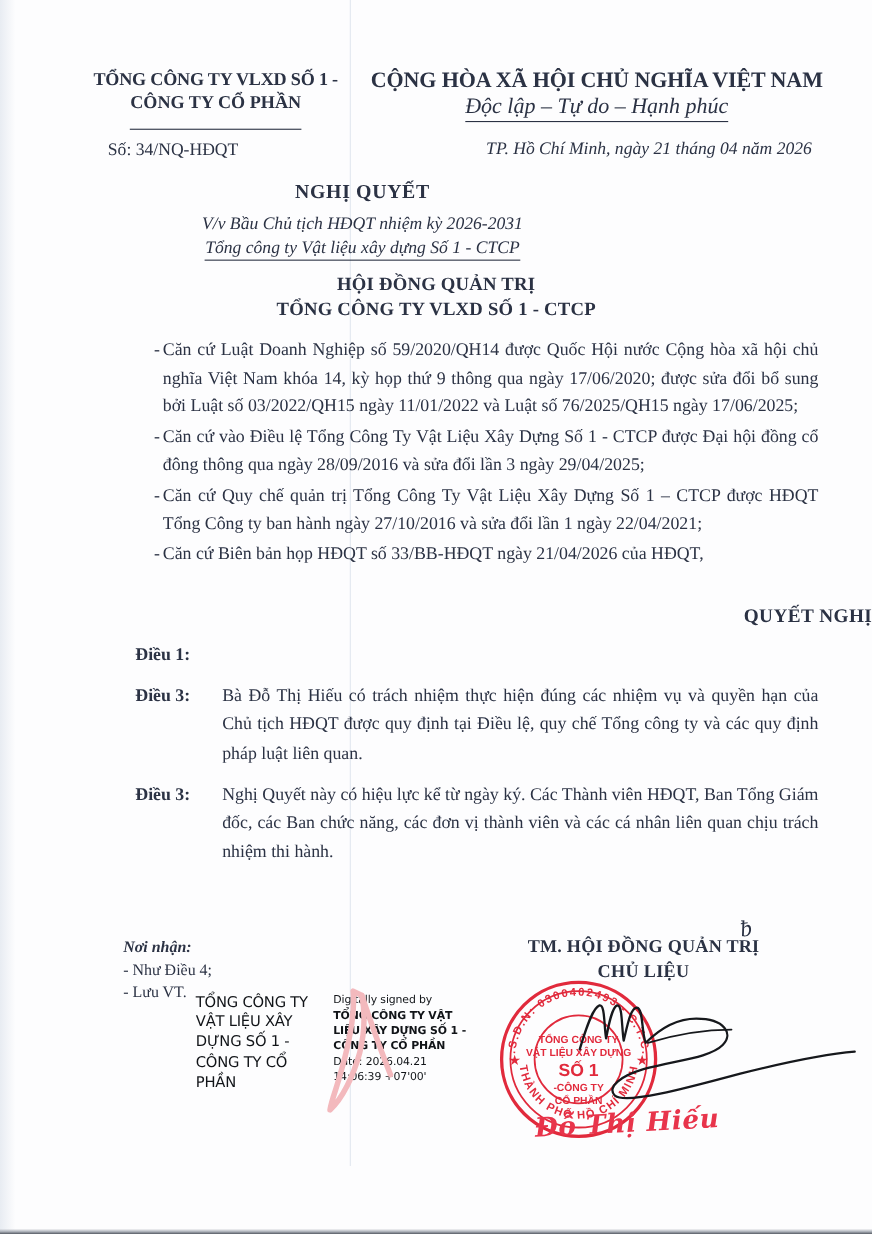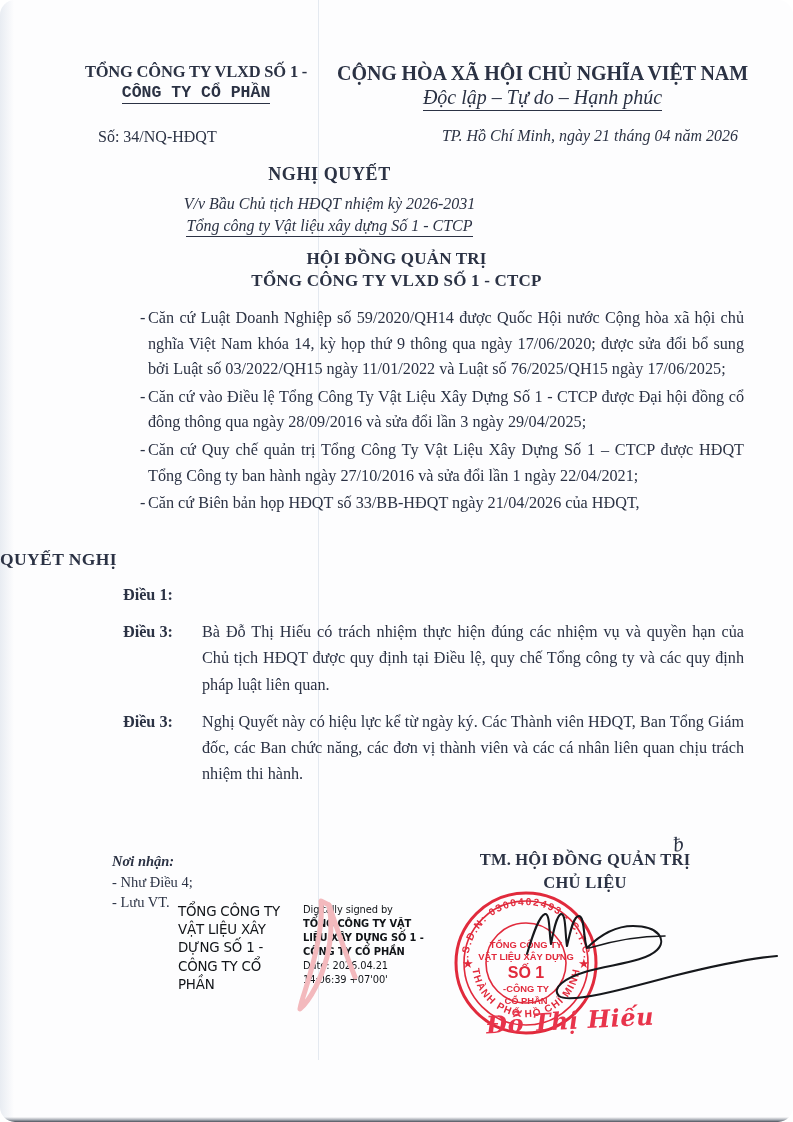--- a/index.html
+++ b/index.html
@@ -10,21 +10,20 @@
   body {
     font-family: "Liberation Serif", "DejaVu Serif", serif;
     color: #2b3244;
   }
   #page {
     position: relative;
     width: 793px;
     height: 1122px;
     background: #fdfdfe;
     overflow: hidden;
-    border-radius: 15px;
   }
   
   .scan-tint-left {
     position: absolute;
     left: 0; top: 0;
     width: 14px; height: 1122px;
     background: linear-gradient(to right, #e8ecf2, rgba(255,255,255,0));
     pointer-events: none;
   }
   .scan-edge-bottom {
@@ -61,23 +60,22 @@
     font-weight: bold;
     font-size: 16.5px;
     letter-spacing: -0.2px;
     white-space: nowrap;
   }
   .org-line2 {
     font-weight: bold;
     font-size: 16.5px;
     display: inline-block;
     border-bottom: 1.6px solid #2b3244;
-    padding-bottom: 1px;
+    padding-bottom: 14px;
     margin-top: 1px;
-    font-family: Liberation Mono, monospace;
   }
   .nation-line1 {
     font-weight: bold;
     font-size: 20px;
     letter-spacing: -0.1px;
     white-space: nowrap;
   }
   .nation-line2 {
     font-size: 20px;
     display: inline-block;
@@ -164,21 +162,21 @@
     text-align: justify;
     text-justify: inter-word;
   }
   .pre-text.nojustify { text-align: left; }
 
   
   .resolve-head {
     position: absolute;
     left: 0; top: 549px;
     width: 793px;
-    text-align: left;
+    text-align: right;
     font-weight: bold;
     font-size: 17.5px;
     letter-spacing: 0.4px;
   }
 
   
   .articles {
     position: absolute;
     left: 118px; top: 582px;
     width: 626px;

